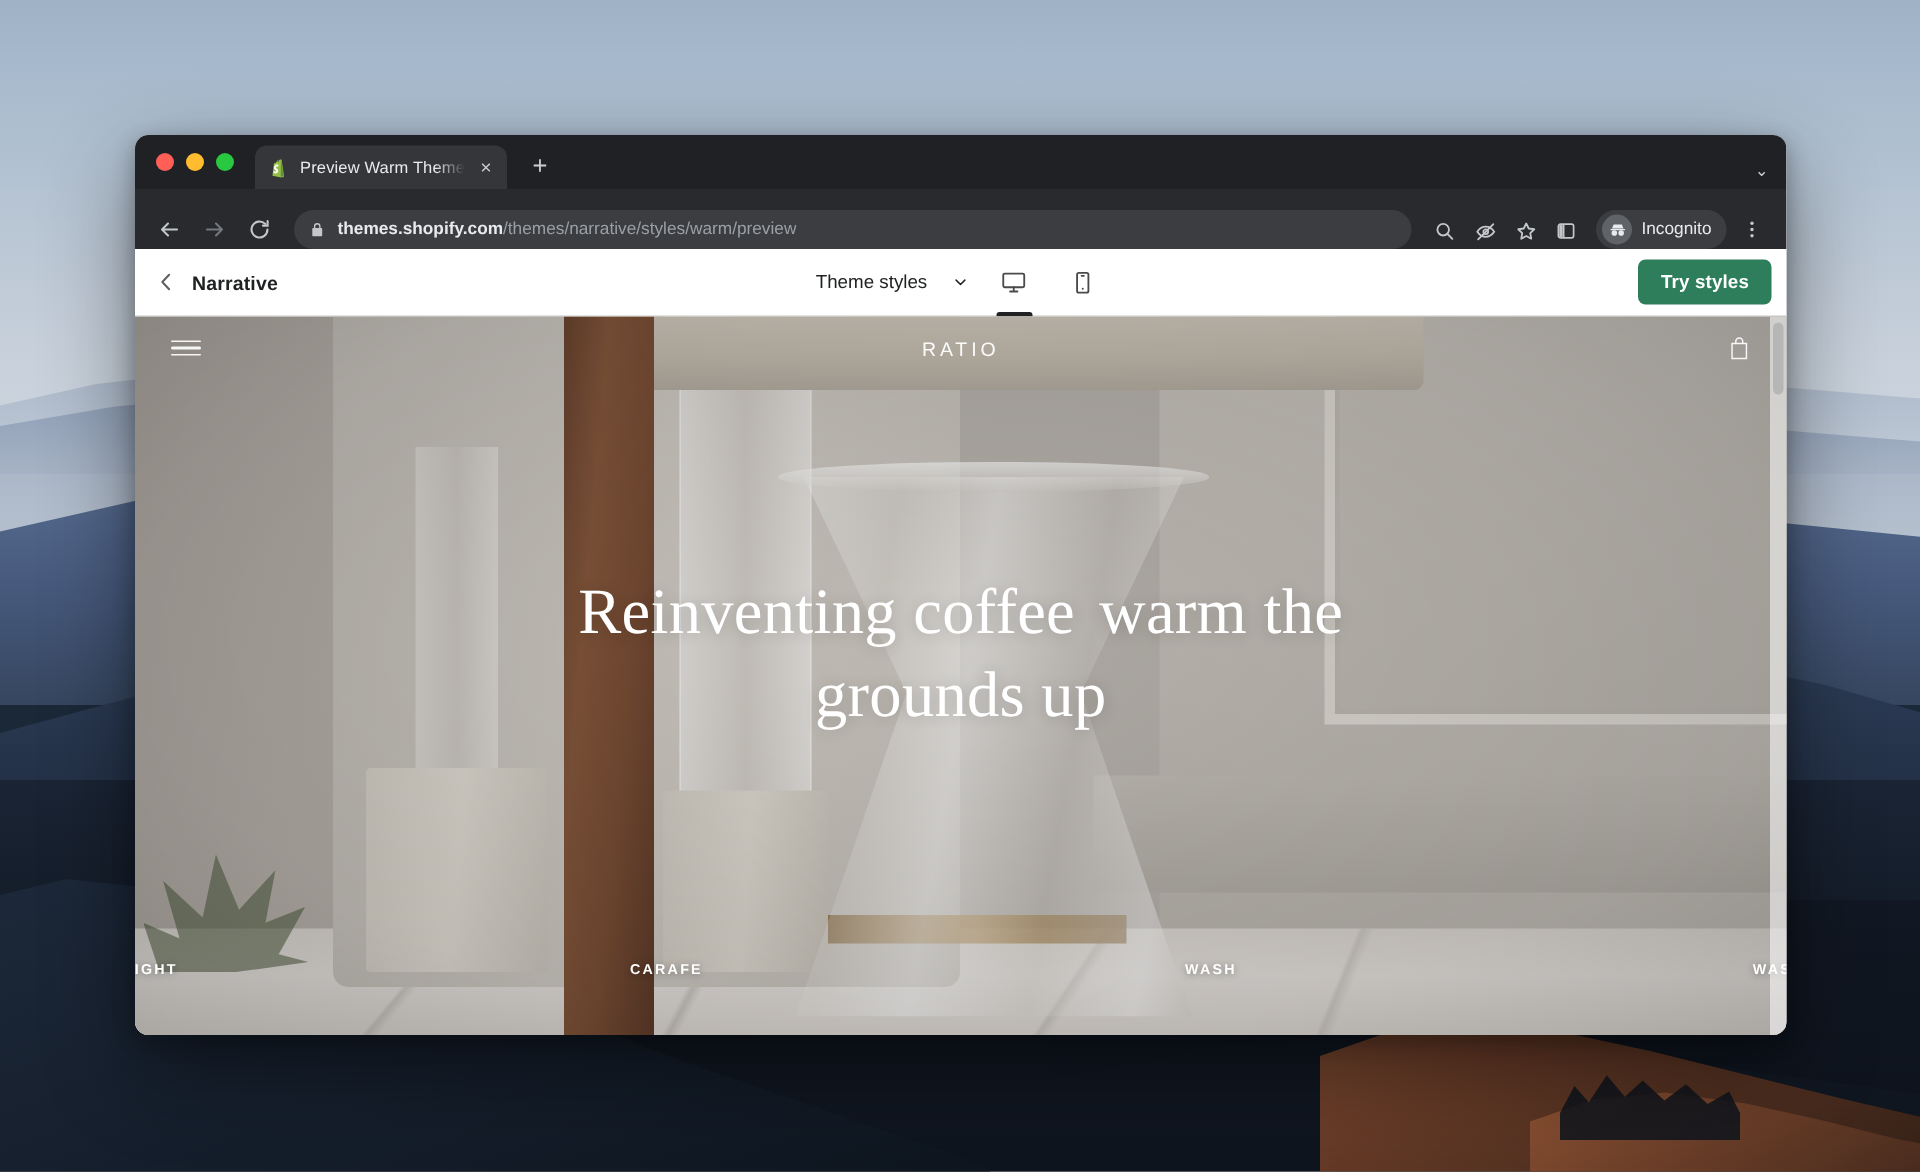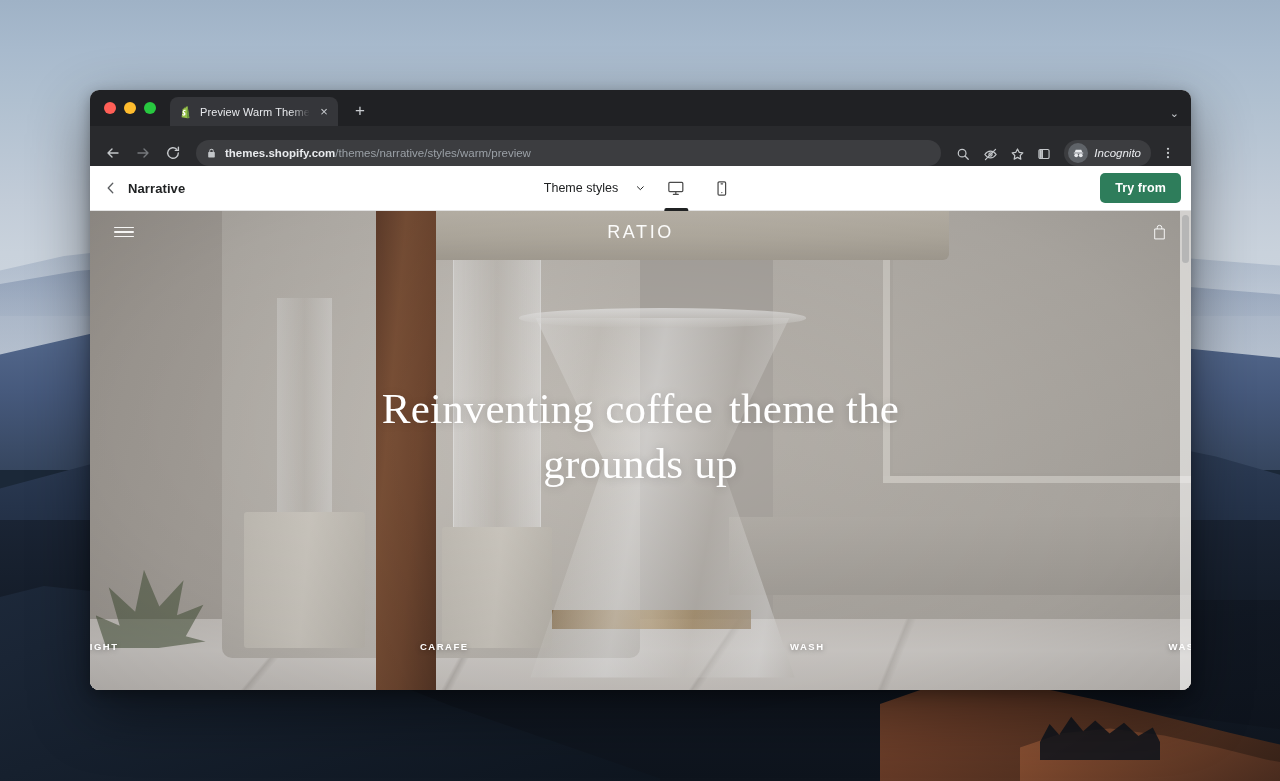--- a/index.html
+++ b/index.html
@@ -149,21 +149,21 @@
     display:flex; align-items:center; padding:0 10px; gap:8px;
     margin:0 6px; min-width:0;
   }
   .omni-url { font-size:11.5px; white-space:nowrap; overflow:hidden; }
   .omni-url .host { color:#e8eaed; font-weight:bold; }
   .omni-url .path { color:#9aa0a6; }
   .tb-icons { display:flex; align-items:center; gap:3px; flex:none; }
   .tb-ico { width:24px; height:24px; display:flex; align-items:center; justify-content:center; color:#c4c7ca; }
   .incognito-pill {
     display:flex; align-items:center; gap:6px; background:#3c3d40;
-    border-radius:13px; height:26px; padding:0 10px 0 4px; margin-left:4px;font-style:italic;
+    border-radius:13px; height:26px; padding:0 10px 0 4px; margin-left:4px;
   }
   .incog-av {
     width:20px; height:20px; border-radius:50%; background:#5f6368;
     display:flex; align-items:center; justify-content:center;
   }
   .incog-label { color:#e8eaed; font-size:11.5px; }
 
   
   .shopbar {
     height:45px; background:#fff; border-bottom:1px solid #e3e3e3;
@@ -293,21 +293,21 @@
 
   
   .site-header {
     position:absolute; left:0; right:0; top:0; height:42px;
     display:flex; align-items:center; padding:0 24px;
   }
   .burger { display:flex; flex-direction:column; gap:3px; width:20px; }
   .burger i { display:block; height:1.6px; background:rgba(255,255,255,.92); border-radius:1px; }
   .site-logo {
     position:absolute; left:50%; transform:translateX(-50%);
-    color:rgba(255,255,255,.95); font-size:18px; letter-spacing:2.6px;
+    color:rgba(255,255,255,.95); font-size:13px; letter-spacing:2.6px;
     font-weight:400;
   }
   .bag { margin-left:auto; color:rgba(255,255,255,.92); display:flex; }
 
   
   .hero {
     position:absolute; left:0; right:0; top:170px; text-align:center;
     padding:0 40px; pointer-events:none;
   }
   .hero h1 {
@@ -492,21 +492,21 @@
           <svg width="17" height="17" viewBox="0 0 18 18" fill="none" stroke="currentColor" stroke-width="1.3">
             <rect x="5" y="2" width="8" height="14" rx="1.2"></rect>
             <path d="M8.2 4.1h1.6" stroke-linecap="round"></path>
             <circle cx="9" cy="13.3" r=".7" fill="currentColor" stroke="none"></circle>
           </svg>
         </span>
       </span>
     </div>
 
     <div class="shop-right">
-      <button class="try-btn">Try from</button>
+      <button class="try-btn">Try styles</button>
     </div>
   </div>
 
   <div class="viewport">
 
     <div class="photo">
       <div class="ph-wall-left"></div>
       <div class="ph-wall-right"></div>
       <div class="ph-frame"></div>
       <div class="ph-baseboard"></div>
@@ -535,21 +535,21 @@
       <span class="bag">
         <svg width="15" height="16" viewBox="0 0 16 18" fill="none" stroke="currentColor" stroke-width="1.1">
           <path d="M2.6 5.6h10.8v11.2H2.6z"></path>
           <path d="M5.4 5.6V4.1a2.6 2.6 0 0 1 5.2 0v1.5"></path>
         </svg>
       </span>
     </div>
 
     <div class="hero">
       <h1>
-        <span>Reinventing coffee</span><span class="gap"></span><span>theme the</span>
+        <span>Reinventing coffee</span><span class="gap"></span><span>warm the</span>
         <br>
         <span>grounds up</span>
       </h1>
     </div>
 
     <div class="labels">
       <span class="lbl-1">EIGHT</span>
       <span class="lbl-2">CARAFE</span>
       <span class="lbl-3">WASH</span>
       <span class="lbl-4">WASH</span>

